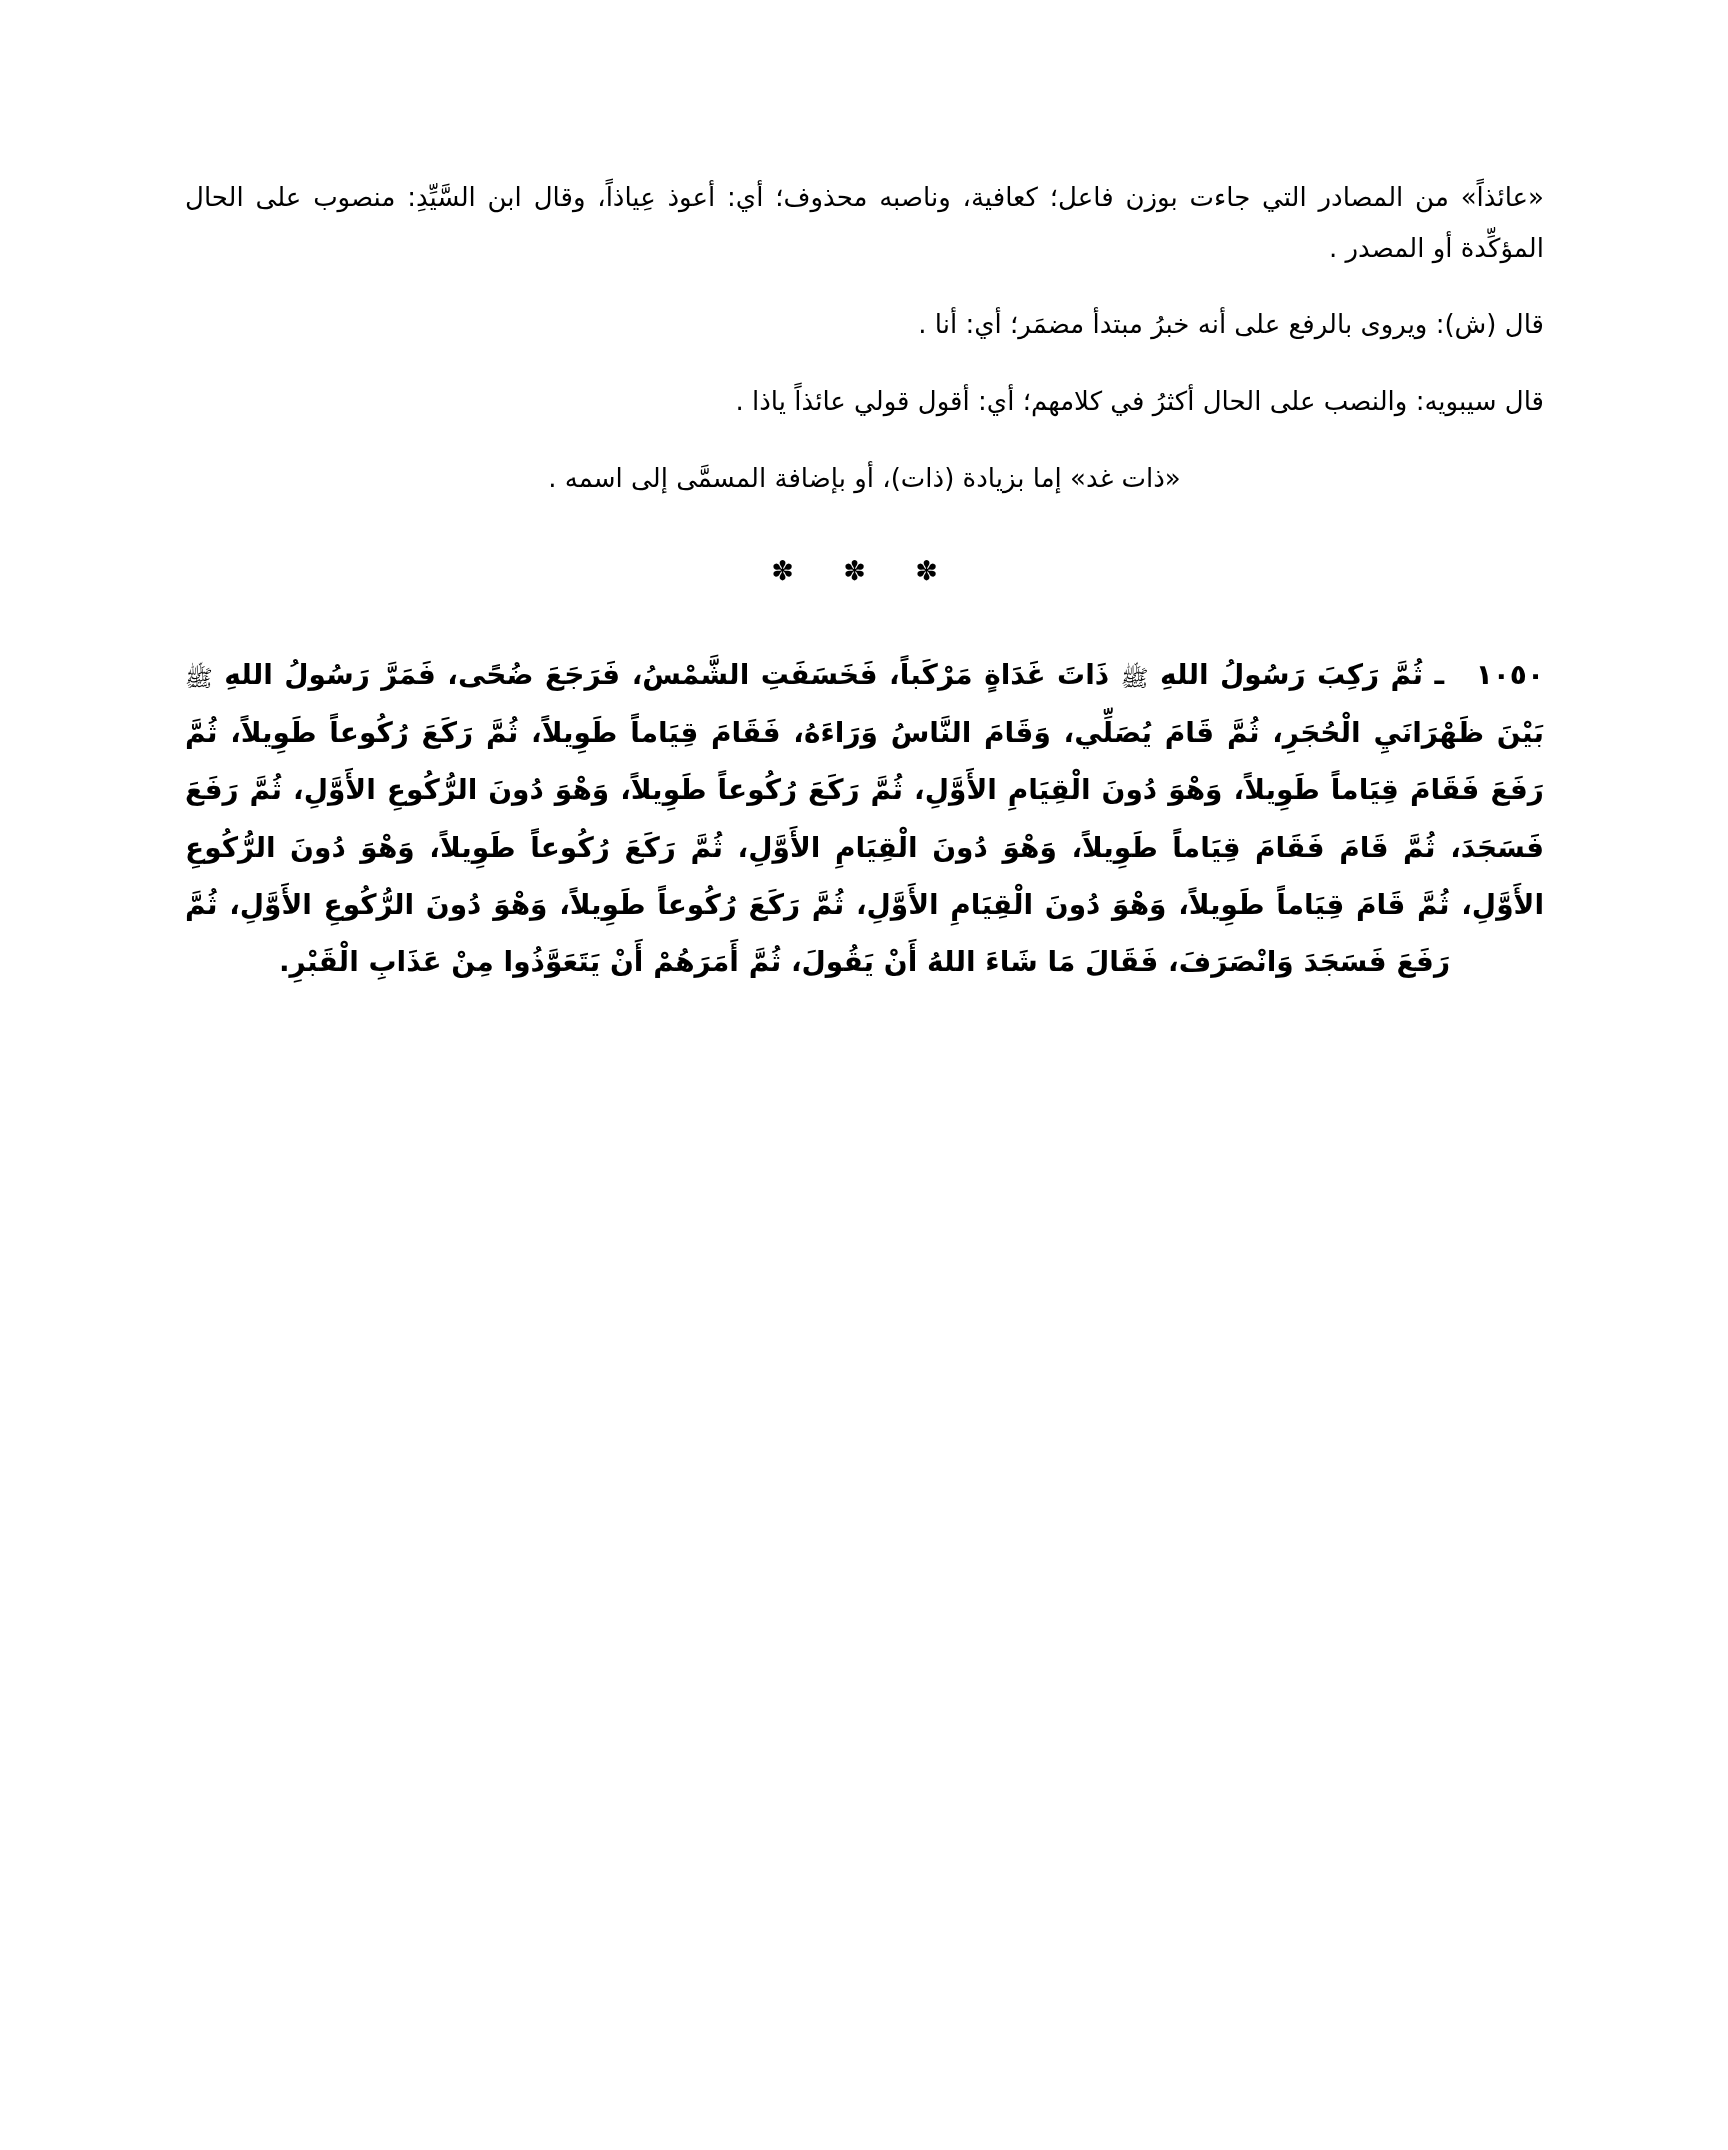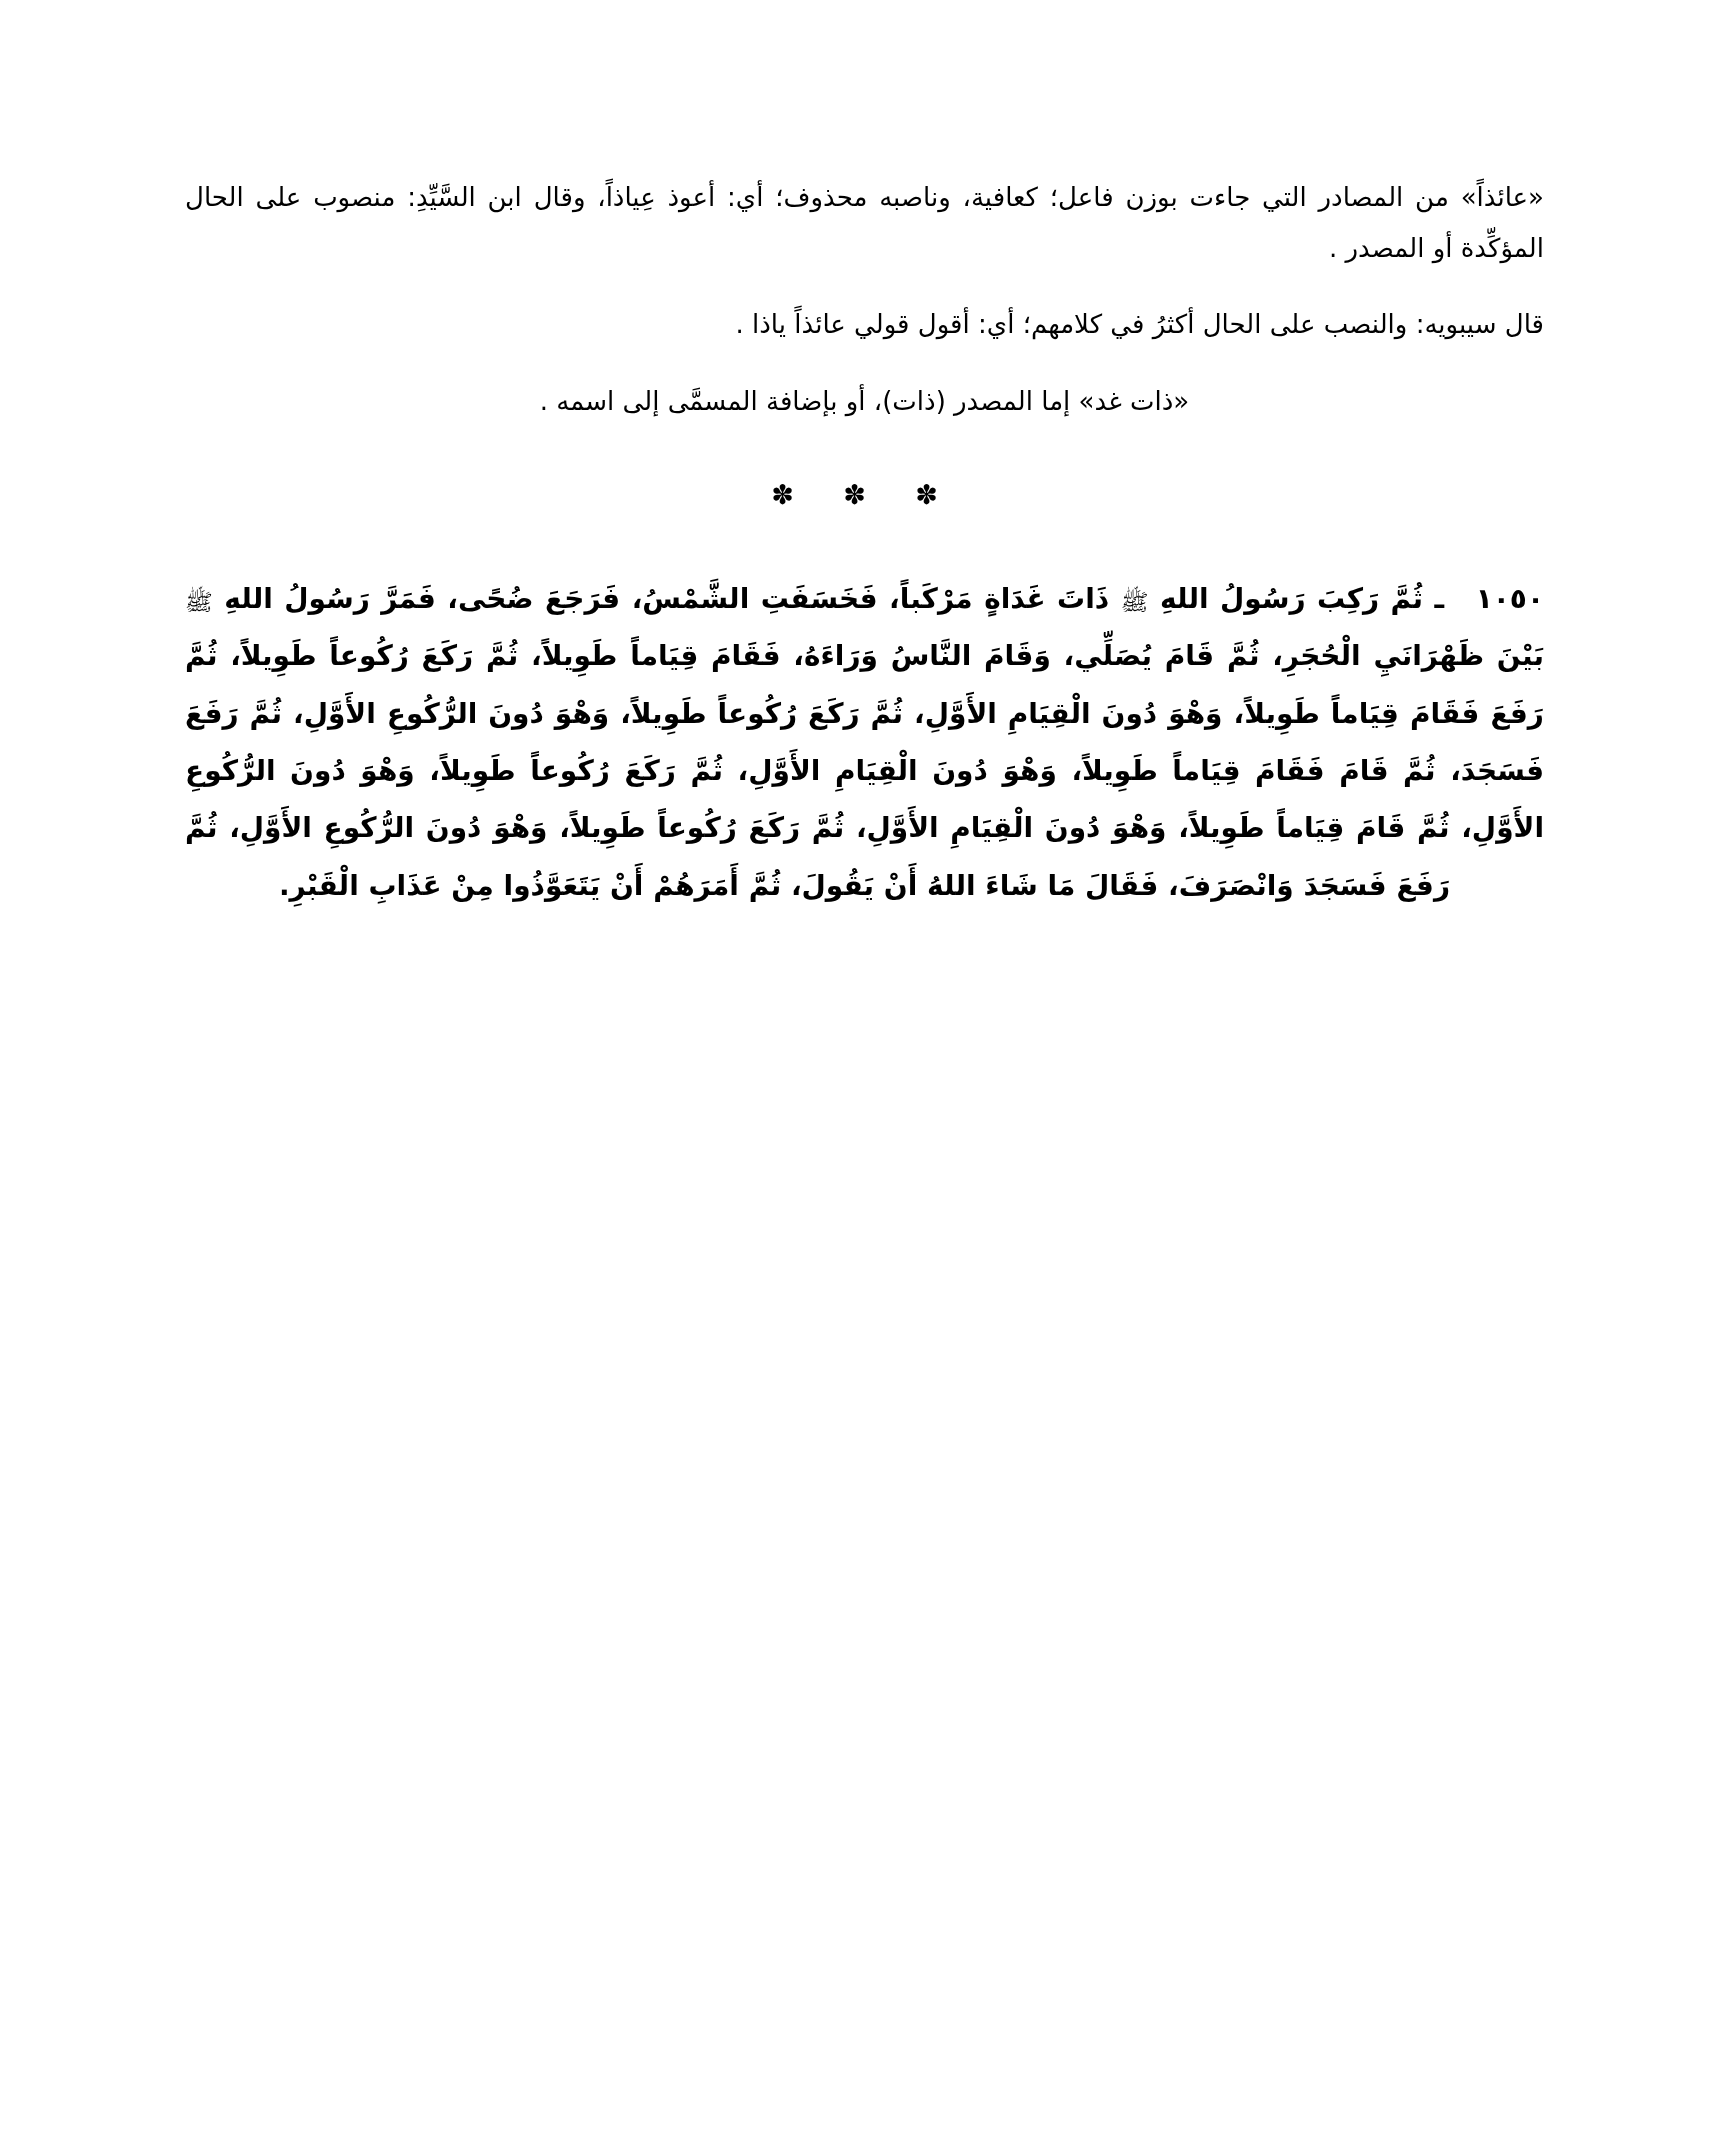--- a/index.html
+++ b/index.html
@@ -88,24 +88,25 @@
 </head>
 <body>
 
 <div class="page">
   <div class="content">
 
     <div class="commentary">
 
       <p><span class="bold">«عائذاً»</span><span> من المصادر التي جاءت بوزن فاعل؛ كعافية، وناصبه محذوف؛ أي: أعوذ عِياذاً، وقال ابن السَّيِّدِ: منصوب على الحال المؤكِّدة أو المصدر .</span></p>
 
+      <p><span class="bold">قال (ش):</span><span> ويروى بالرفع على أنه خبرُ مبتدأ مضمَر؛ أي: أنا .</span></p>
 
       <p><span class="bold"></span><span>قال سيبويه: والنصب على الحال أكثرُ في كلامهم؛ أي: أقول قولي عائذاً ياذا .</span></p>
 
-      <p class="last-centered"><span class="bold">«ذات غد»</span><span> إما المصدر (ذات)، أو بإضافة المسمَّى إلى اسمه .</span></p>
+      <p class="last-centered"><span class="bold">«ذات غد»</span><span> إما بزيادة (ذات)، أو بإضافة المسمَّى إلى اسمه .</span></p>
 
     </div>
 
     <div class="divider">
       <span>✽ ✽ ✽</span>
     </div>
 
     <div class="hadith">
       <p style="margin:0;"><span class="num">١٠٥٠</span>
         <span>ـ</span>

